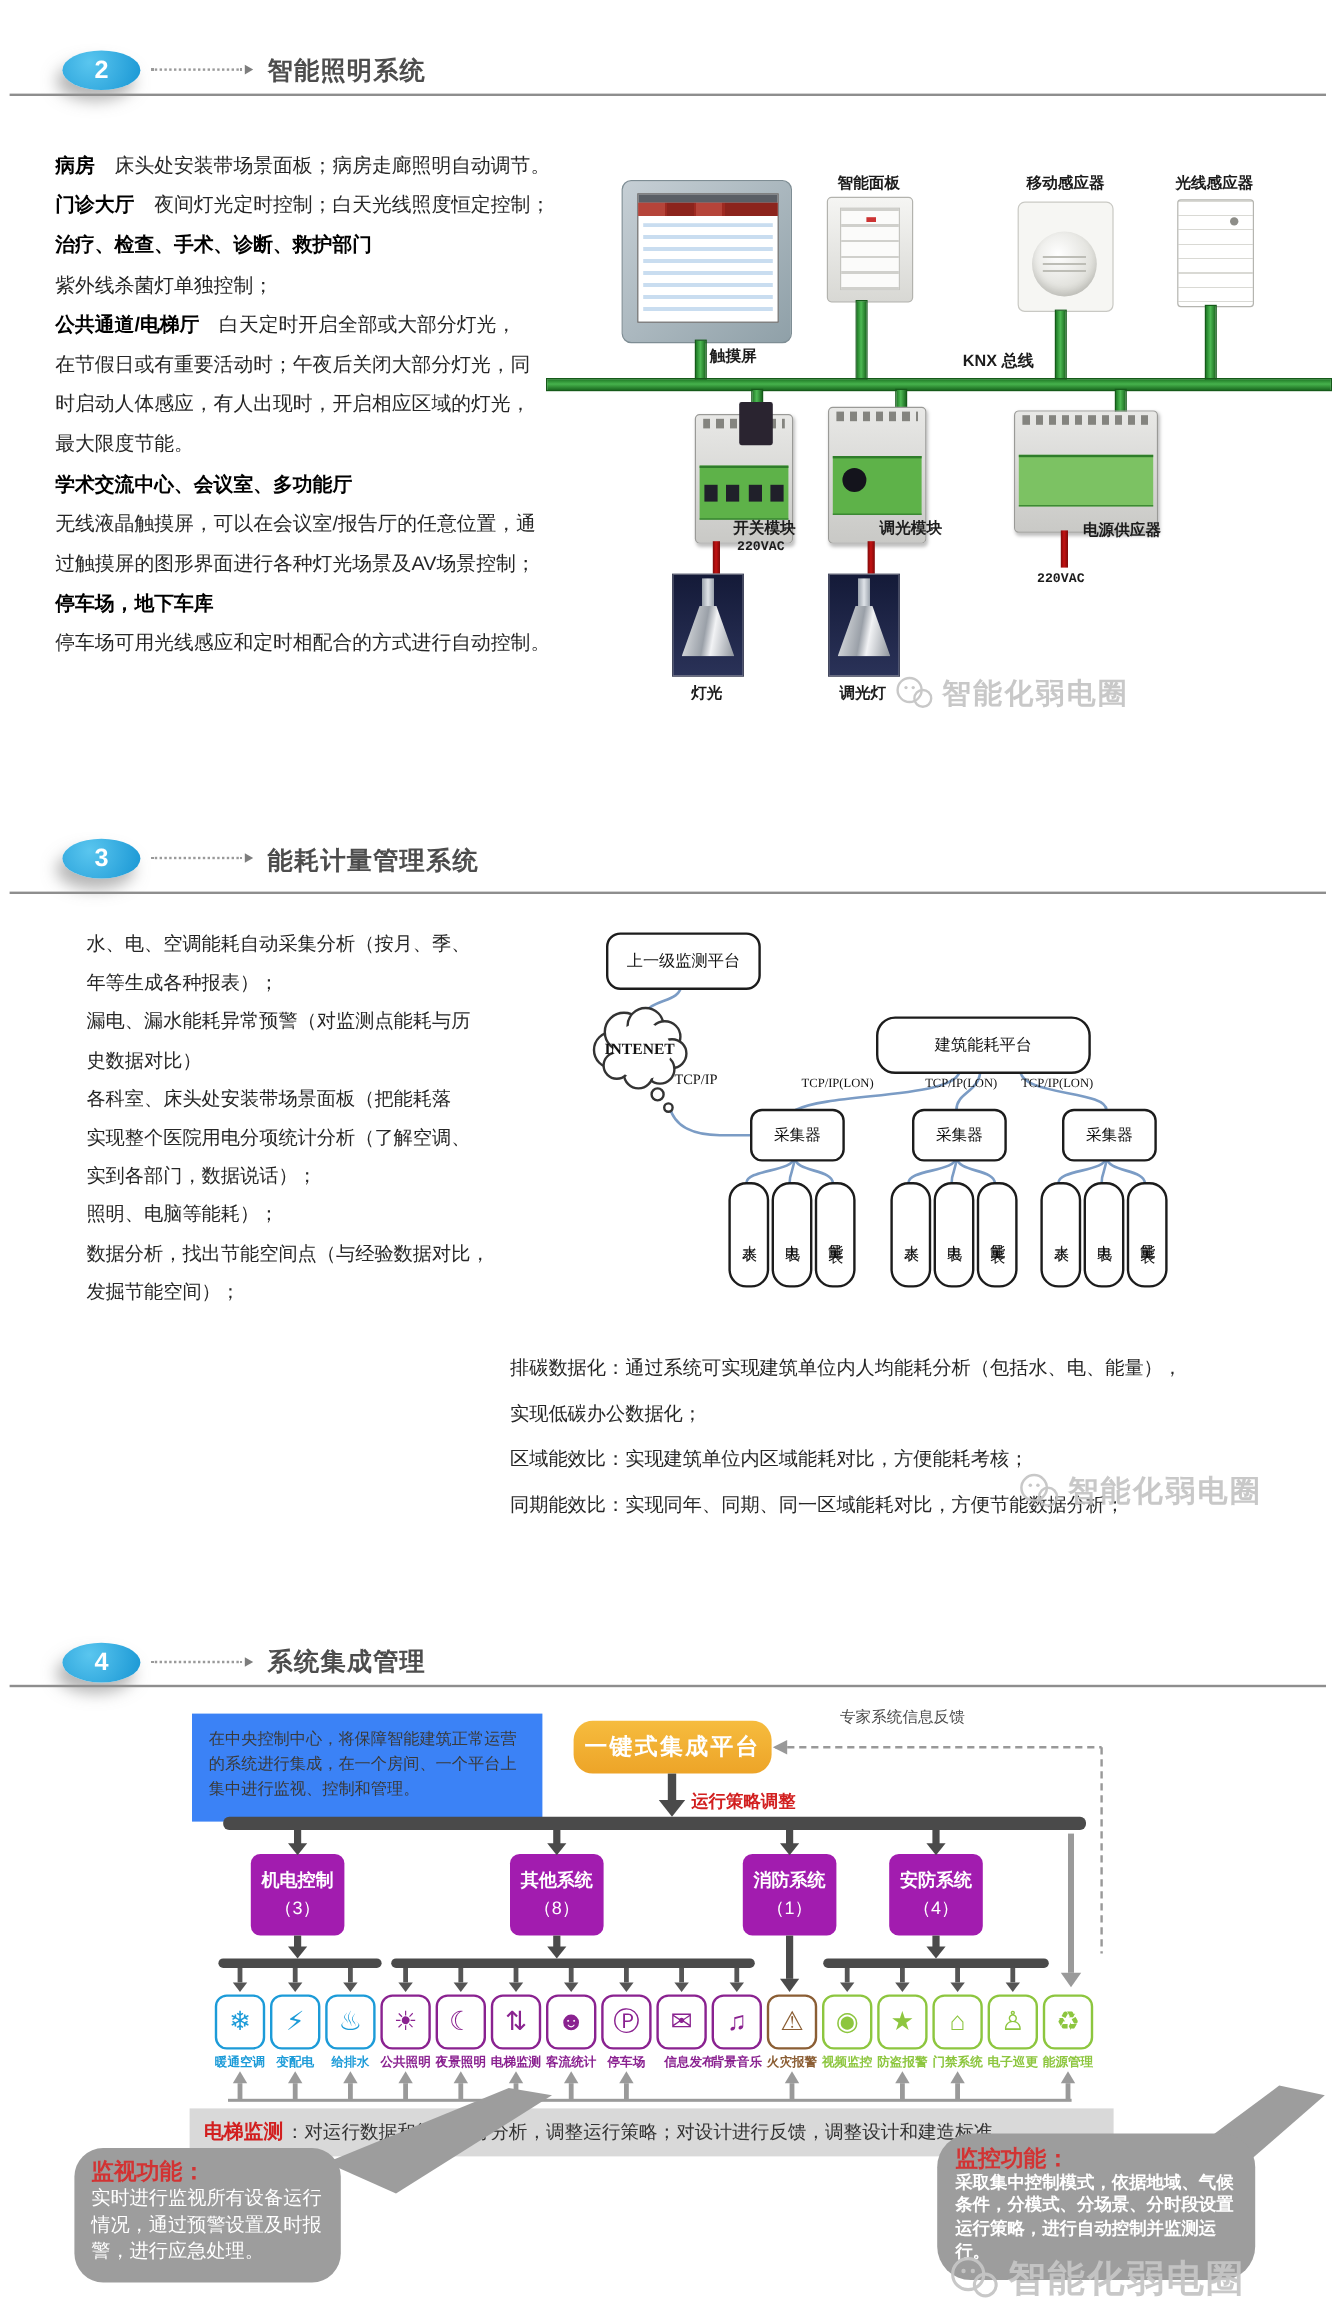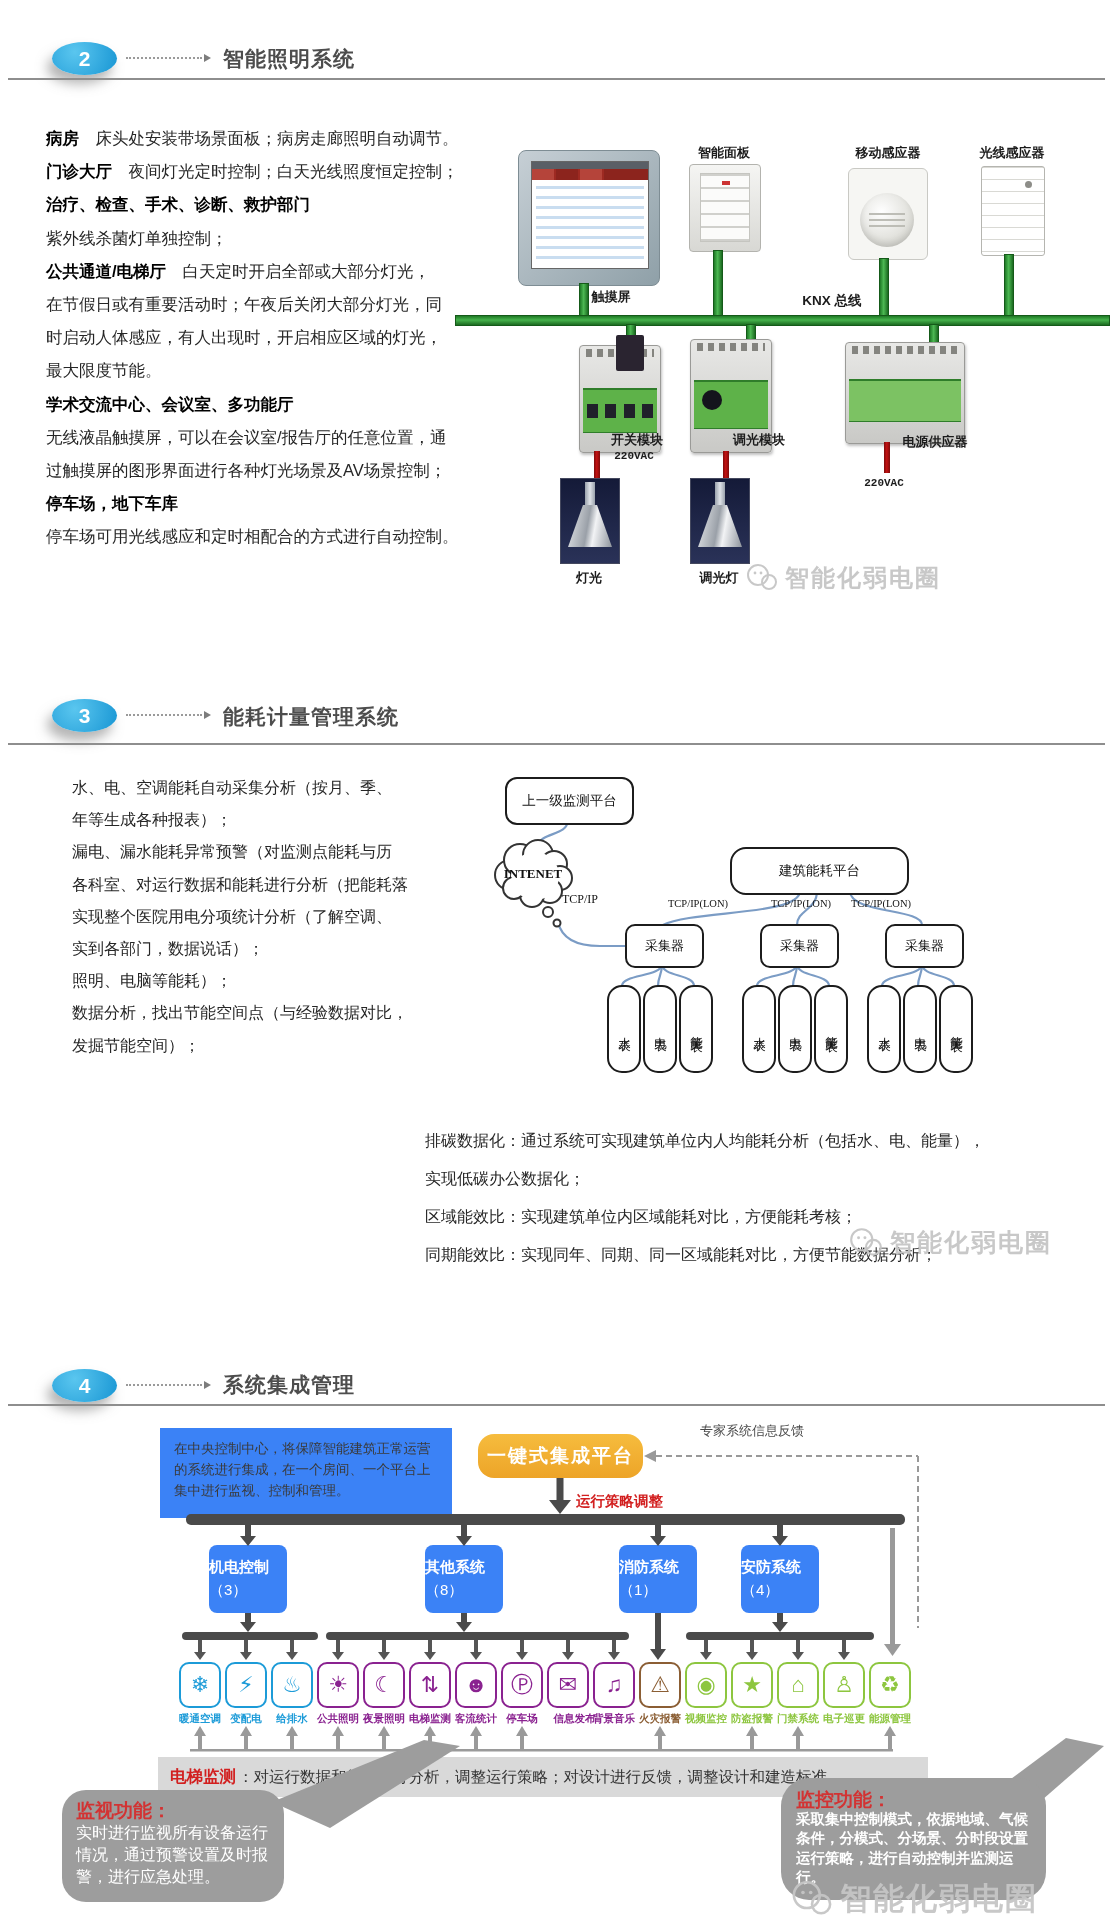--- a/index.html
+++ b/index.html
@@ -71,21 +71,21 @@
   .pill{writing-mode:vertical-rl;text-orientation:upright;letter-spacing:2px;font-size:12.5px;border-radius:15px;}
   .slabel{position:absolute;font-family:"Liberation Serif","DejaVu Serif",serif;color:#111;text-align:center;white-space:nowrap;}
 
   
   .intro-box{position:absolute;background:#3b82f6;color:#3a3a3a;font-size:13.5px;line-height:21px;padding:10px 14px;box-sizing:border-box;}
   .platform{position:absolute;background:linear-gradient(#f6bc3e,#eda428);border-radius:16px;color:#fff;
     font-size:19px;font-weight:bold;letter-spacing:2px;display:flex;align-items:center;justify-content:center;}
   .fb-label{position:absolute;font-size:13px;color:#4a4a4a;white-space:nowrap;}
   .strategy{position:absolute;font-size:14.5px;font-weight:bold;color:#d21f1f;white-space:nowrap;}
   .hbar{position:absolute;background:#4a4a4a;border-radius:5px;}
-  .grp{position:absolute;width:78px;height:68px;background:#3b82f6;border-radius:8px;color:#fff;}
+  .grp{position:absolute;width:78px;height:68px;background:#a21caf;border-radius:8px;color:#fff;text-align:center;}
   .grp .g1{font-size:15px;font-weight:bold;margin-top:13px;}
   .grp .g2{font-size:15px;margin-top:4px;}
   .ico{position:absolute;width:42px;height:46px;border-radius:10px;background:#fff;display:flex;align-items:center;justify-content:center;font-size:22px;box-sizing:border-box;}
   .ico.blue{border:2px solid #1c9bd8;color:#1c9bd8;}
   .ico.purple{border:2px solid #8a2290;color:#8a2290;}
   .ico.brown{border:2px solid #8b5e34;color:#8b5e34;}
   .ico.green{border:2px solid #8dc63f;color:#8dc63f;}
   .ilbl{position:absolute;width:62px;text-align:center;font-size:10.5px;font-weight:bold;transform:translateX(-50%);white-space:nowrap;}
   .ilbl.blue{color:#1c9bd8;}.ilbl.purple{color:#8a2290;}.ilbl.brown{color:#8b5e34;}.ilbl.green{color:#8dc63f;}
   .ana-bar{position:absolute;background:#d9d9d9;display:flex;align-items:center;padding-left:12px;box-sizing:border-box;font-size:15.5px;color:#333;white-space:nowrap;}
@@ -217,21 +217,22 @@
   <div class="num-ellipse" style="left:52px;top:699px;">3</div>
   <div class="dots" style="left:126px;top:714px;"></div>
   <div class="dot-arrow" style="left:204px;top:711px;"></div>
   <div class="sec-title" style="left:223px;top:703px;">能耗计量管理系统</div>
   <div class="divider" style="top:743px;"></div>
 
   <div class="txt3">
     <div class="ln">水、电、空调能耗自动采集分析（按月、季、</div>
     <div class="ln">年等生成各种报表）；</div>
     <div class="ln">漏电、漏水能耗异常预警（对监测点能耗与历</div>
-    <div class="ln">各科室、对运行数据和能耗进行分析（把能耗落</div>
+    <div class="ln">史数据对比）</div>
+    <div class="ln">各科室、床头处安装带场景面板（把能耗落</div>
     <div class="ln">实现整个医院用电分项统计分析（了解空调、</div>
     <div class="ln">实到各部门，数据说话）；</div>
     <div class="ln">照明、电脑等能耗）；</div>
     <div class="ln">数据分析，找出节能空间点（与经验数据对比，</div>
     <div class="ln">发掘节能空间）；</div>
   </div>
 
   <svg class="overlay" style="left:440px;top:770px;" width="670" height="310" viewBox="0 0 670 310">
     <g stroke="#7b9cc5" stroke-width="2.2" fill="none">
       <path d="M127.5,51 C127.5,66 100,62 98,76"></path>

